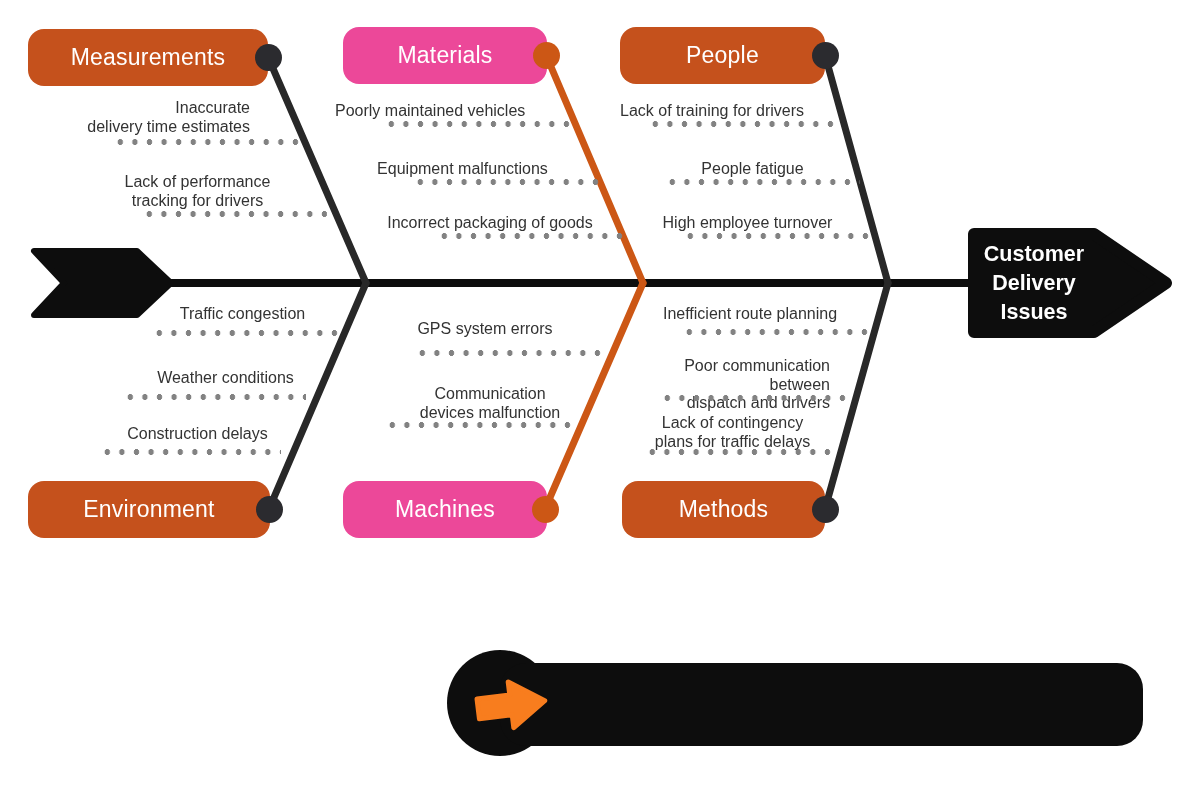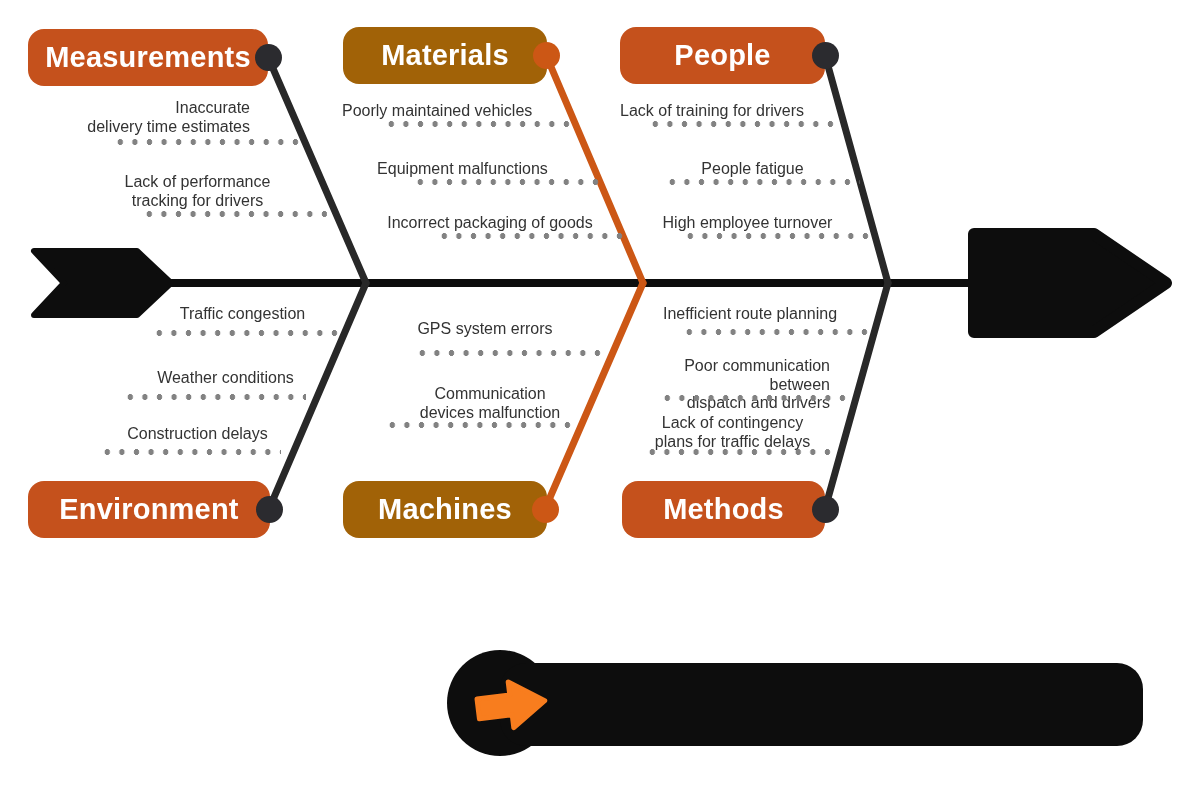--- a/index.html
+++ b/index.html
@@ -3,24 +3,24 @@
 <meta charset="utf-8">
 <style>
   html,body{margin:0;padding:0;background:#fff;}
   #canvas{
     position:relative;width:1200px;height:788px;background:#ffffff;overflow:hidden;
     font-family:"Liberation Sans", sans-serif;
   }
   #base-svg{position:absolute;left:0;top:0;z-index:1;}
   .cat{
     position:absolute;z-index:2;display:flex;align-items:center;justify-content:center;
-    color:#fff;font-weight:bold;font-size:29px;border-radius:16px;letter-spacing:.2px;
+    color:#fff;font-weight:normal;font-size:23px;border-radius:16px;letter-spacing:.2px;
   }
   .cat.orange{background:#c5511c;}
-  .cat.black{background:#a16207;}
+  .cat.black{background:#ec4899;}
   .jdot{position:absolute;z-index:3;width:27px;height:27px;border-radius:50%;}
   .jdot.dark{background:#2b2b2f;}
   .jdot.orange{background:#cc5715;}
   .cause{
     position:absolute;z-index:2;font-size:16px;line-height:18.5px;color:#333;
     white-space:pre-line;
   }
   .t-right{text-align:right;}
   .t-center{text-align:center;}
   .t-left{text-align:left;}
@@ -80,21 +80,21 @@
   <div class="jdot orange" style="left:532px;top:496px;"></div>
   <div class="jdot dark" style="left:812px;top:496px;"></div>
 
   <div class="cause t-right" style="left:60px;top:99px;width:190px;">Inaccurate
 delivery time estimates</div>
   <div class="dots" style="left:113px;top:139px;width:190px;"></div>
   <div class="cause t-center" style="left:100px;top:173px;width:195px;">Lack of performance
 tracking for drivers</div>
   <div class="dots" style="left:142px;top:211px;width:185px;"></div>
 
-  <div class="cause t-left" style="left:342px;top:102px;width:200px;">Poorly maintained vehicles</div>
+  <div class="cause t-left" style="left:335px;top:102px;width:200px;">Poorly maintained vehicles</div>
   <div class="dots" style="left:384px;top:121px;width:193px;"></div>
   <div class="cause t-center" style="left:360px;top:160px;width:205px;">Equipment malfunctions</div>
   <div class="dots" style="left:413px;top:179px;width:190px;"></div>
   <div class="cause t-center" style="left:385px;top:214px;width:210px;">Incorrect packaging of goods</div>
   <div class="dots" style="left:437px;top:233px;width:188px;"></div>
 
   <div class="cause t-left" style="left:620px;top:102px;width:190px;">Lack of training for drivers</div>
   <div class="dots" style="left:648px;top:121px;width:192px;"></div>
   <div class="cause t-center" style="left:660px;top:160px;width:185px;">People fatigue</div>
   <div class="dots" style="left:665px;top:179px;width:195px;"></div>
@@ -116,15 +116,18 @@
 
   <div class="cause t-center" style="left:655px;top:305px;width:190px;">Inefficient route planning</div>
   <div class="dots" style="left:682px;top:329px;width:188px;"></div>
   <div class="cause t-right" style="left:635px;top:357px;width:195px;">Poor communication between
 dispatch and drivers</div>
   <div class="dots" style="left:660px;top:395px;width:190px;"></div>
   <div class="cause t-center" style="left:640px;top:414px;width:185px;">Lack of contingency
 plans for traffic delays</div>
   <div class="dots" style="left:645px;top:449px;width:187px;"></div>
 
+  <div class="effect-text">Customer
+Delivery
+Issues</div>
 
 
 </div>
 
 </body></html>

